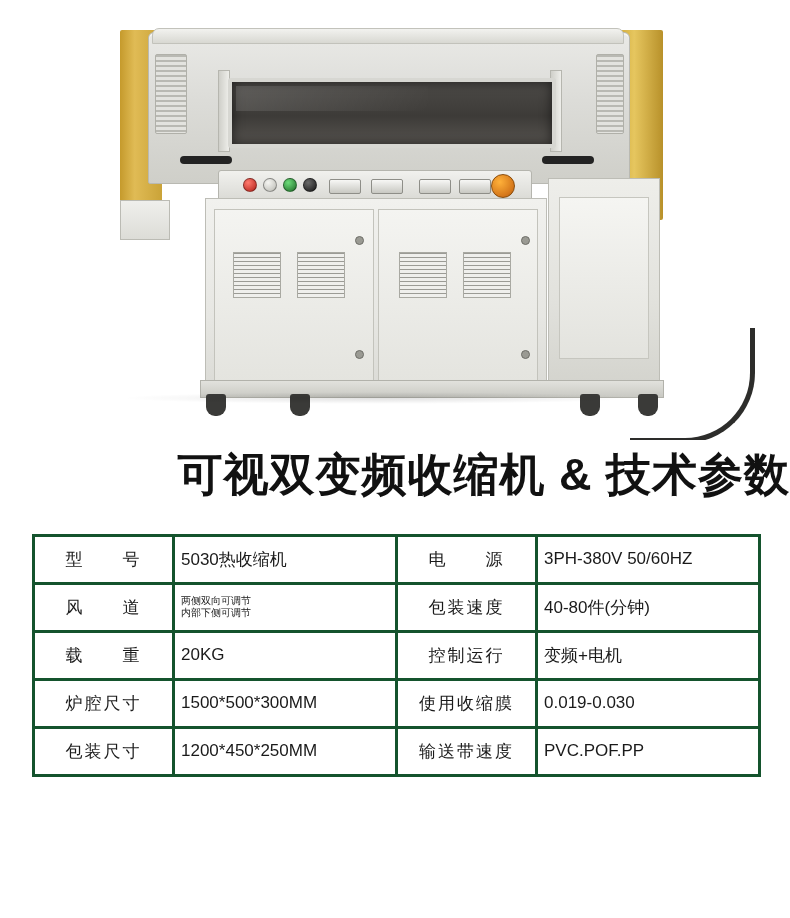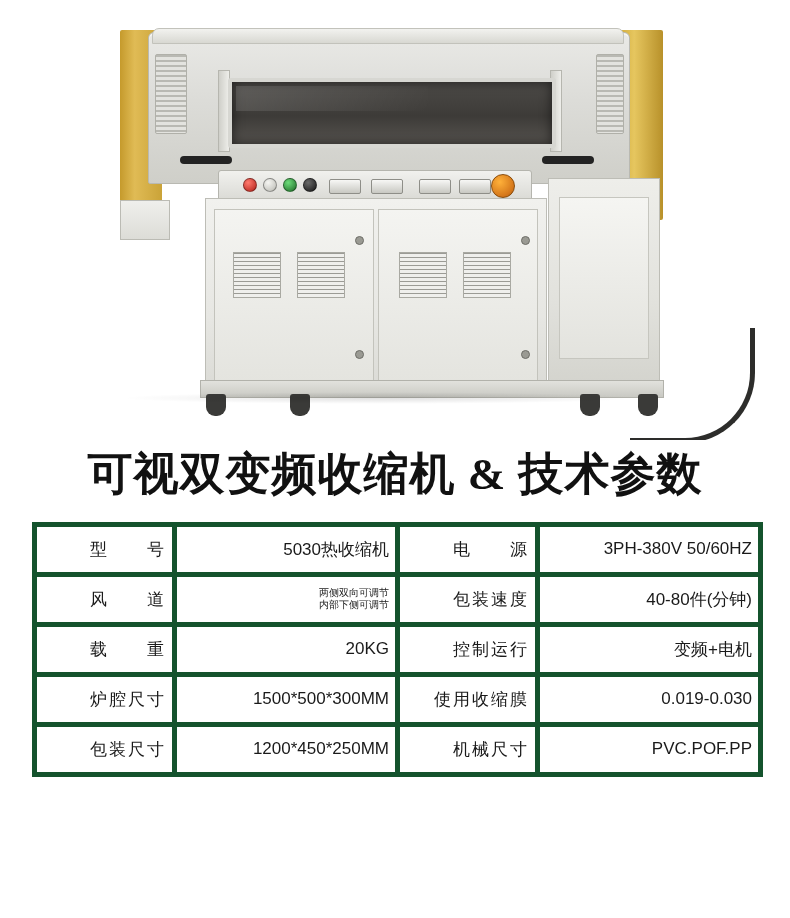--- a/index.html
+++ b/index.html
@@ -258,48 +258,46 @@
     position: absolute;
     left: 120px;
     top: 392px;
     width: 520px;
     height: 12px;
     background: radial-gradient(ellipse at center, rgba(0,0,0,.12), rgba(0,0,0,0) 70%);
   }
 
   
   .headline {
-    text-align: center;
+    text-align: right;
     font-size: 45px;
     font-weight: bold;
     letter-spacing: 1px;
     color: #111;
-    margin: 10px 0 22px 0;
+    margin: 10px 0 34px 0;
     line-height: 1.1;
-    font-family: Liberation Serif, serif;
   }
 
   
   .spec-wrap {
     width: 726px;
     margin: 0 auto;
   }
   table.spec {
     width: 100%;
     border-collapse: collapse;
     table-layout: fixed;
   }
   table.spec td {
-    border: 5px solid #14532d;
+    border: 3px solid #14532d;
     height: 41px;
     padding: 2px 6px;
     font-size: 17px;
     vertical-align: middle;
     color: #1a1a1a;
-    text-align: right;
   }
   td.label {
     text-align: center;
     font-size: 18px;
     letter-spacing: 2px;
   }
   td.value {
     text-align: left;
     font-size: 16px;
     padding-left: 9px;
@@ -415,20 +413,20 @@
         </tr>
         <tr>
           <td class="label">炉腔尺寸</td>
           <td class="value">1500*500*300MM</td>
           <td class="label">使用收缩膜</td>
           <td class="value">0.019-0.030</td>
         </tr>
         <tr>
           <td class="label">包装尺寸</td>
           <td class="value">1200*450*250MM</td>
-          <td class="label">机械尺寸</td>
+          <td class="label">输送带速度</td>
           <td class="value">PVC.POF.PP</td>
         </tr>
       </tbody>
     </table>
   </div>
 
 </div>
 
 </body></html>

